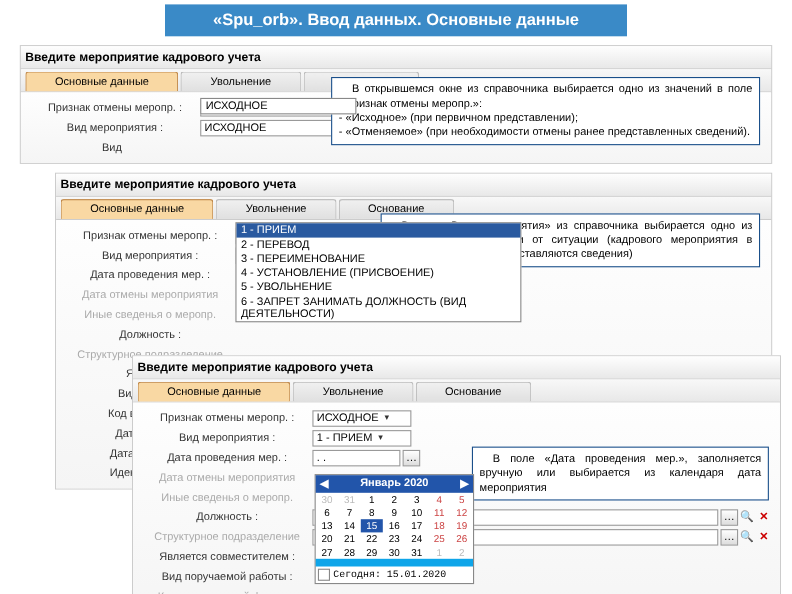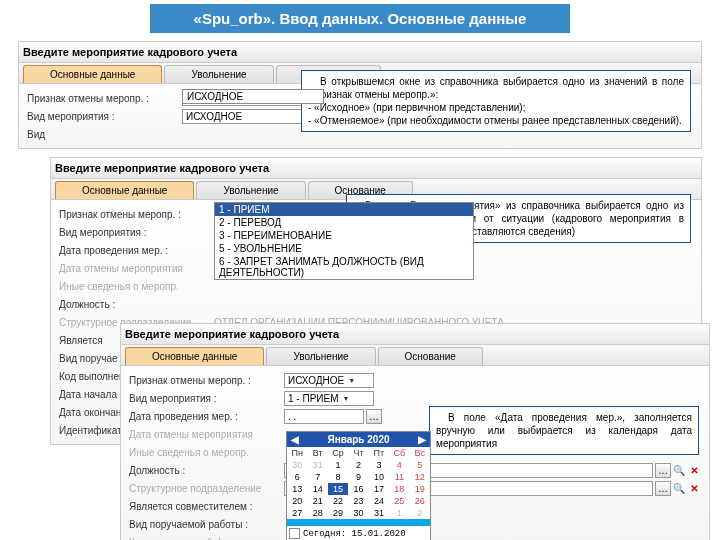--- a/index.html
+++ b/index.html
@@ -5,21 +5,21 @@
   * { box-sizing: border-box; }
   body { margin:0; font-family: Arial, sans-serif; font-size:10px; background:#fff; width:720px; }
   .banner { background:#3a8ac7; color:#fff; text-align:center; padding:6px 30px; font-size:15px; font-weight:bold; margin:4px auto 8px; width:420px; }
   .panel { border:1px solid #ccc; margin:0 18px 8px 18px; position:relative; }
   .panel-title { background:linear-gradient(#fefefe,#e8e8e8); border-bottom:1px solid #ccc; font-weight:bold; font-size:11px; padding:4px; }
   .tabs { display:flex; background:linear-gradient(#f8f8f8,#e8e8e8); border-bottom:1px solid #ccc; padding:2px 4px 0; gap:2px;}
   .tab { padding:3px 26px; border:1px solid #bbb; border-bottom:none; border-radius:3px 3px 0 0; background:linear-gradient(#f0f0f0,#e0e0e0); font-size:10px; cursor:pointer;}
   .tab.active { background:#f9d8a3; border-color:#c0894b;}
   .body { padding:4px 8px; background:linear-gradient(#fefefe,#f5f5f5); }
   .row { display:flex; align-items:center; margin:2px 0; height:16px; }
-  .lbl { width:155px; color:#333; }
+  .lbl { width:155px; color:#333;text-align:center; }
   .val { border:1px solid #999; background:#fff; min-width:80px; height:15px; padding:0 3px; display:inline-flex; align-items:center;}
   .dd::after { content:'▼'; font-size:7px; margin-left:4px; color:#333;}
   .callout { position:absolute; background:#fff; border:1px solid #1a4f8a; padding:4px 6px; font-size:10px; line-height:1.3; text-align:justify;}
   .dropdown-list { position:absolute; background:#fff; border:1px solid #888; font-size:10px; z-index:5;}
   .dropdown-list div { padding:1px 4px; }
   .dropdown-list div.sel { background:#2a5aa0; color:#fff;}
   .dots { display:inline-block; width:16px; height:15px; border:1px solid #999; background:linear-gradient(#fefefe,#ddd); text-align:center; line-height:13px; margin-left:2px;}
   .ico { display:inline-block; width:13px; text-align:center; margin-left:2px; font-size:10px;}
   .red { color:#c00; font-weight:bold;}
   .mag { color:#3a7a3a;}
@@ -87,38 +87,38 @@
       <span class="val dd" style="width:90px">ИСХОДНОЕ</span>
       </div>
     <div class="row">
         <span class="lbl">Вид мероприятия :</span>
       <span class="val dd" style="width:90px">1 - ПРИЕМ</span>
       </div>
     <div class="dropdown-list" style="left:163px; top:44px; width:260px;">
       <div class="sel">1 - ПРИЕМ</div>
       <div>2 - ПЕРЕВОД</div>
       <div>3 - ПЕРЕИМЕНОВАНИЕ</div>
+      <div>4 - УСТАНОВЛЕНИЕ (ПРИСВОЕНИЕ)</div>
       <div>5 - УВОЛЬНЕНИЕ</div>
       <div>6 - ЗАПРЕТ ЗАНИМАТЬ ДОЛЖНОСТЬ (ВИД ДЕЯТЕЛЬНОСТИ)</div>
     </div>
     <div class="row">
         <span class="lbl">Дата проведения мер. :</span>
       </div>
     <div class="row">
         <span class="lbl cut">Дата отмены мероприятия</span>
       </div>
     <div class="row">
         <span class="lbl cut">Иные сведенья о меропр.</span>
       </div>
     <div class="row">
         <span class="lbl">Должность :</span>
       </div>
     <div class="row">
         <span class="lbl cut">Структурное подразделение</span>
-      <span class="cut">ОТДЕЛ ОРГАНИЗАЦИИ ПЕРСОНИФИЦИРОВАННОГО УЧЕТА</span>
       </div>
     <div class="row cut">
         <span class="lbl">Является</span>
       </div>
     <div class="row cut">
         <span class="lbl">Вид поручае</span>
       </div>
     <div class="row cut">
         <span class="lbl">Код выполнения</span>
       </div>
@@ -187,29 +187,20 @@
       </div>
 
     <div class="cal">
       <div class="cal-hd">
         <span>◀</span>
         <span>Январь 2020</span>
         <span>▶</span>
       </div>
       <table>
         <tbody>
-            <tr>
-          <th>Пн</th>
-          <th>Вт</th>
-          <th>Ср</th>
-          <th>Чт</th>
-          <th>Пт</th>
-          <th class="we">Сб</th>
-          <th class="we">Вс</th>
-        </tr>
         <tr>
               <td class="out">30</td>
               <td class="out">31</td>
               <td>1</td>
               <td>2</td>
               <td>3</td>
               <td class="we">4</td>
               <td class="we">5</td>
             </tr>
         <tr>

